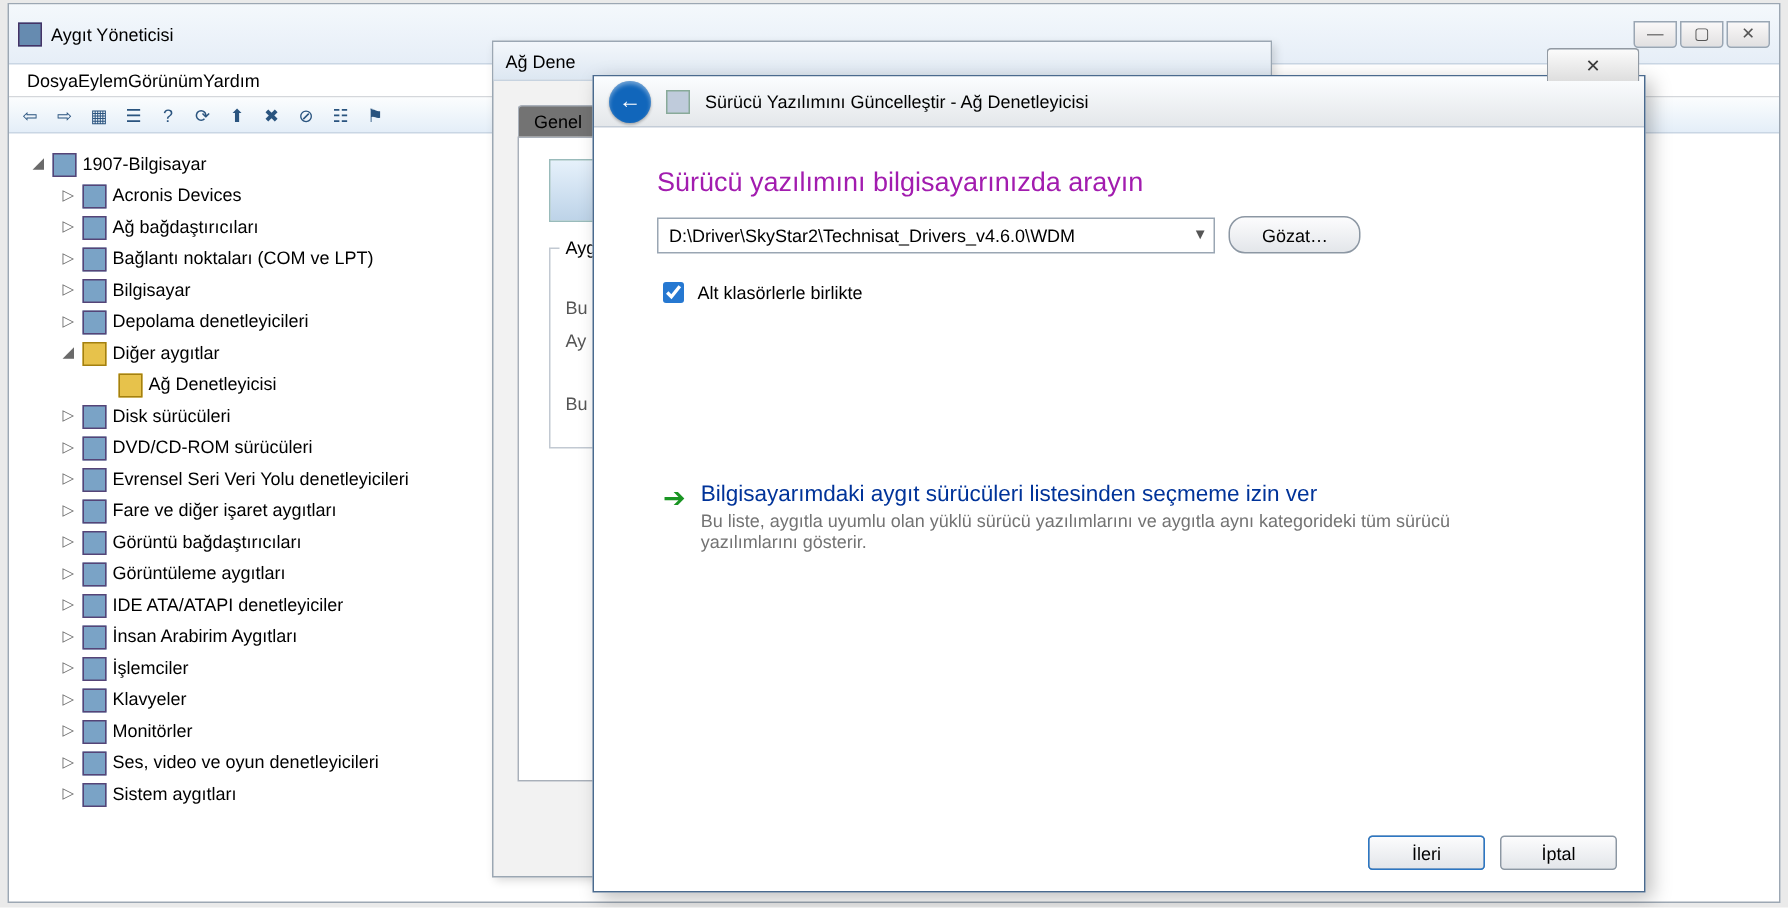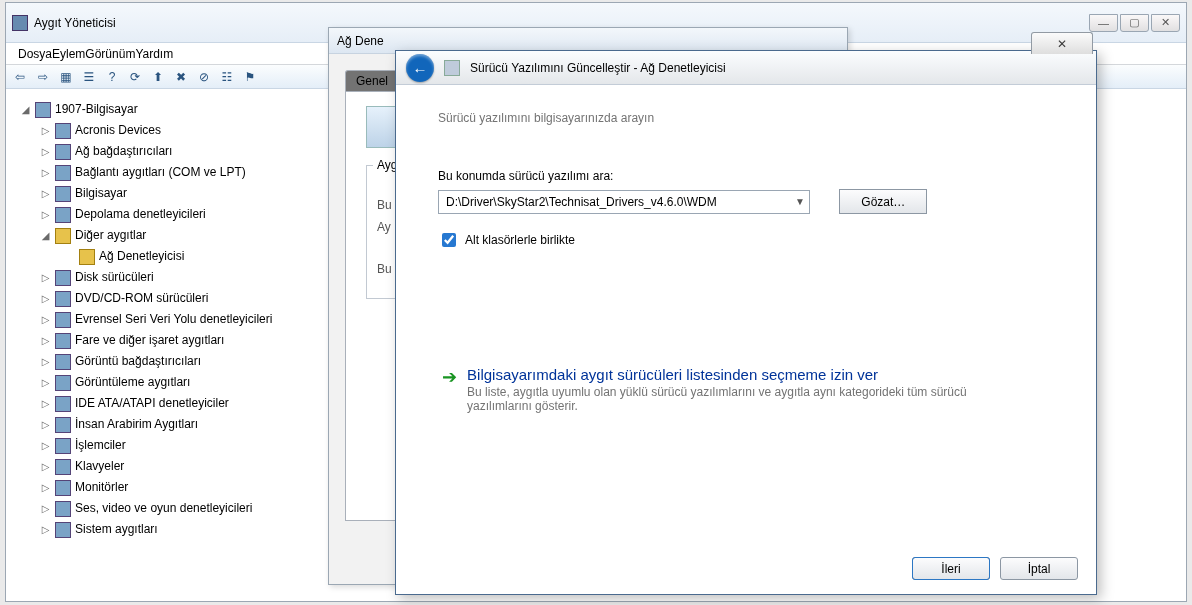--- a/index.html
+++ b/index.html
@@ -33,25 +33,25 @@
   .group { border:1px solid #c2c9d2; margin-top:14px; padding:10px 10px 22px 10px; }
   .group .glabel { background:#fff; position:relative; top:-18px; left:-4px; padding:0 4px; display:inline-block; }
   .ln { margin-top:8px; color:#555; }
 
   .wizard { position:absolute; left:395px; top:50px; width:702px; height:545px; background:#fff; border:1px solid #4a6a8e; box-shadow:4px 4px 12px rgba(0,0,0,.25); }
   .wizard .wincontrols { position:absolute; right:3px; top:-19px; width:62px; height:22px; background:linear-gradient(#fbfbfb,#dedede); border:1px solid #929aa3; border-bottom:none; border-radius:3px 3px 0 0; display:flex; align-items:center; justify-content:center; color:#3c3c3c; cursor:pointer; }
   .wizard .whdr { height:34px; background:linear-gradient(#fbfdff,#e4e7ea); border-bottom:1px solid #c3ccd7; display:flex; align-items:center; gap:10px; padding:0 10px; }
   .backbtn { width:28px; height:28px; border-radius:50%; background:#1166bb; display:flex; align-items:center; justify-content:center; color:#fff; font-size:15px; font-weight:bold; cursor:pointer; box-shadow:inset 0 2px 3px rgba(255,255,255,.4), 0 1px 2px rgba(0,0,0,.3); }
   .whdr .smicon { width:16px; height:16px; background:#bfcbdb; border:1px solid #8a9; display:inline-block; }
   .wbody { padding:26px 42px; }
-  .wbody .heading { color:#737373; font-size:12px; margin-bottom:44px; }
+  .wbody .heading { color:#a21caf; font-size:18px; margin-bottom:12px; }
   .wbody .lbl2 { margin-bottom:6px; }
   .combo { display:inline-flex; align-items:center; width:372px; height:24px; border:1px solid #9aa6b3; background:#fff; padding:0 4px 0 7px; justify-content:space-between; cursor:pointer; }
   .combo .arrow { font-size:10px; color:#555; }
-  .browse { display:inline-flex; align-items:center; justify-content:center; width:88px; height:25px; margin-left:26px; border:1px solid #8c97a3; background:linear-gradient(#fcfcfd,#e3e6ea); cursor:pointer; border-radius:0; }
+  .browse { display:inline-flex; align-items:center; justify-content:center; width:88px; height:25px; margin-left:6px; border:1px solid #8c97a3; background:linear-gradient(#fcfcfd,#e3e6ea); cursor:pointer; border-radius:11px; }
   .chkrow { margin-top:16px; display:flex; align-items:center; gap:6px; }
   .chkrow input { width:14px; height:14px; accent-color:#2678d1; }
   .optblock { margin-top:110px; display:flex; gap:10px; cursor:pointer; padding:6px 4px; }
   .optarrow { color:#1a9523; font-size:18px; line-height:18px; padding-top:2px; }
   .opttitle { color:#003399; font-size:15px; }
   .optdesc  { color:#737373; font-size:12px; margin-top:2px; max-width:540px; }
   .wbtns { position:absolute; right:18px; bottom:14px; display:flex; gap:10px; }
   .wbtn  { width:78px; height:23px; border:1px solid #8c97a3; background:linear-gradient(#fcfcfd,#e3e6ea); border-radius:3px; display:flex; align-items:center; justify-content:center; cursor:pointer; }
   .wbtn.primary { outline:1px solid #2c77c4; outline-offset:-1px; }
 </style>
@@ -100,21 +100,21 @@
         <span class="lbl">Acronis Devices</span>
       </div>
     <div class="row indent1">
         <span class="twisty">▷</span>
         <span class="devicon"></span>
         <span class="lbl">Ağ bağdaştırıcıları</span>
       </div>
     <div class="row indent1">
         <span class="twisty">▷</span>
         <span class="devicon"></span>
-        <span class="lbl">Bağlantı aygıtları (COM ve LPT)</span>
+        <span class="lbl">Bağlantı noktaları (COM ve LPT)</span>
       </div>
     <div class="row indent1">
         <span class="twisty">▷</span>
         <span class="devicon"></span>
         <span class="lbl">Bilgisayar</span>
       </div>
     <div class="row indent1">
         <span class="twisty">▷</span>
         <span class="devicon"></span>
         <span class="lbl">Depolama denetleyicileri</span>
@@ -219,21 +219,20 @@
 
 <div class="wizard">
   <div class="wincontrols">✕</div>
   <div class="whdr">
     <div class="backbtn">←</div>
     <span class="smicon"></span>
     <span>Sürücü Yazılımını Güncelleştir - Ağ Denetleyicisi</span>
   </div>
   <div class="wbody">
     <div class="heading">Sürücü yazılımını bilgisayarınızda arayın</div>
-    <div class="lbl2">Bu konumda sürücü yazılımı ara:</div>
     <div>
       <div class="combo">
         <span>D:\Driver\SkyStar2\Technisat_Drivers_v4.6.0\WDM</span>
         <span class="arrow">▼</span>
       </div>
       <span class="browse">Gözat…</span>
     </div>
     <label class="chkrow">
       <input type="checkbox" checked="" style="">
       <span>Alt klasörlerle birlikte</span>

